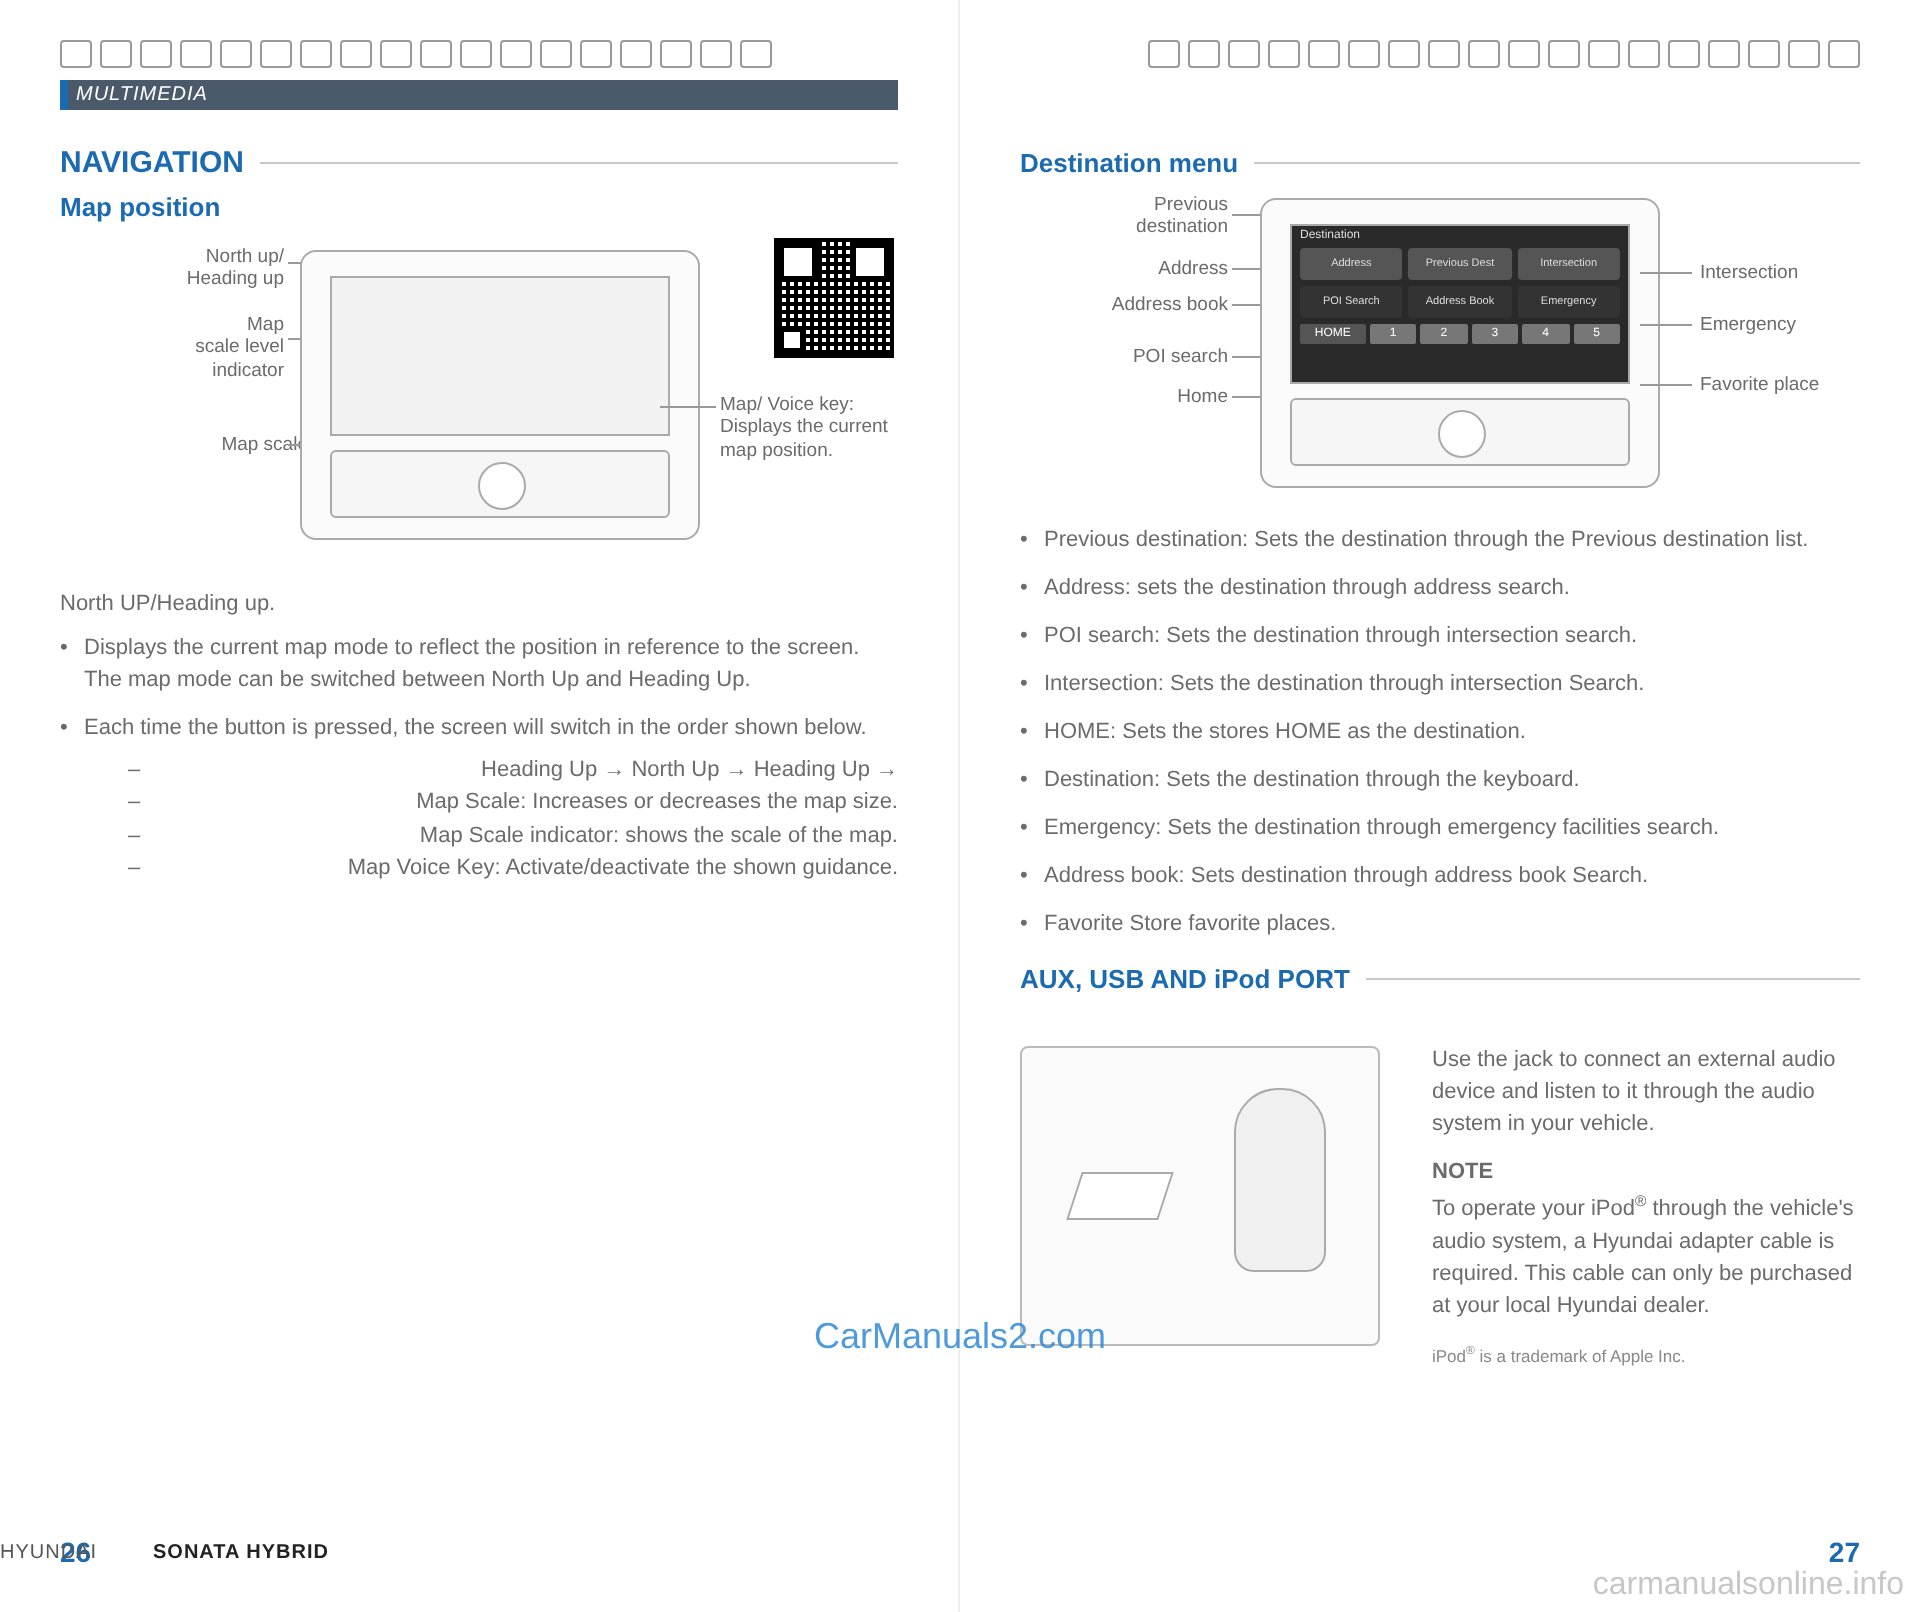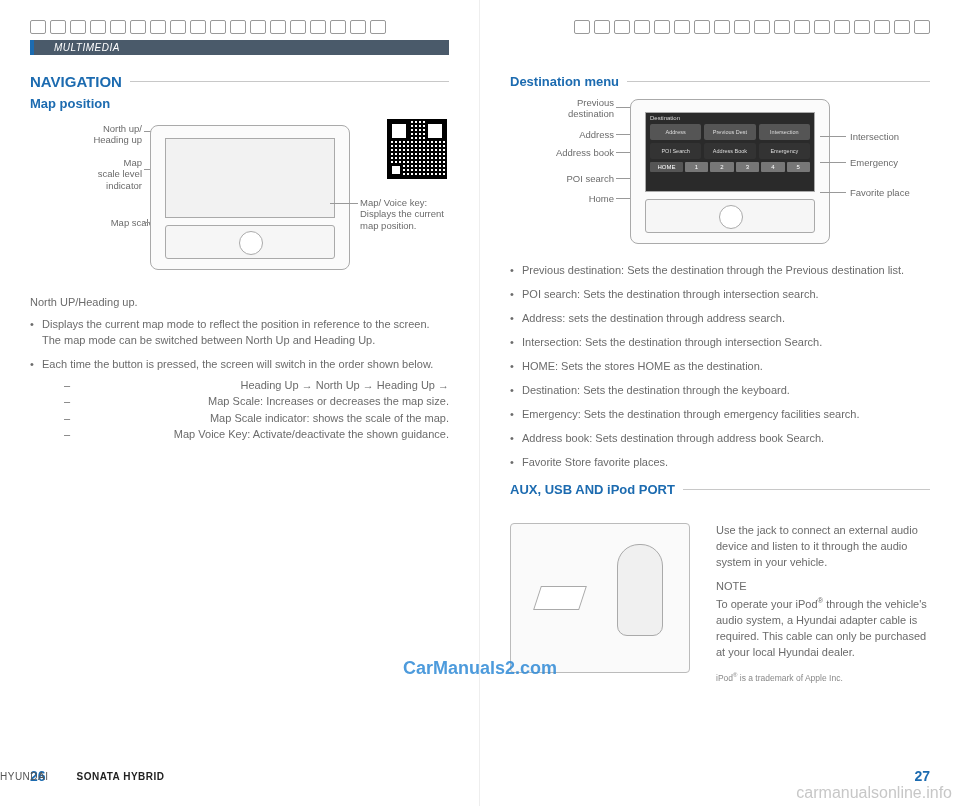--- a/index.html
+++ b/index.html
@@ -38,21 +38,21 @@
     font-size: 8px;
     line-height: 12px;
     text-align: center;
     color: #999;
   }
   .section-band {
     background: #4a5a6a;
     color: #fff;
     font-style: italic;
     font-size: 10px;
-    padding: 2px 24px;
+    padding: 2px 8px;
     letter-spacing: 0.5px;
     position: relative;
     margin-bottom: 18px;
   }
   .section-band::before {
     content: "";
     position: absolute;
     left: 0; top: 0; bottom: 0;
     width: 4px;
     background: #1c6bb0;
@@ -225,33 +225,33 @@
     background:#fff;
   }
   .aux-port-label{
     position:absolute;
     left:30px; top:66px;
     font-size:6px;
     color:#888;
     transform:skewX(-18deg);
   }
   .aux-text { flex: 1 1 auto; font-size: 11px; line-height: 1.45; }
-  .note-head { font-size: 11px; color:#6b6b6b; margin-top: 8px; }
+  .note-head { font-size: 11px; color:#6b6b6b; margin-top: 8px; font-weight: bold; }
   .footnote { font-size: 8.5px; color:#888; margin-top: 10px;}
   .sup { font-size: 70%; vertical-align: super; }
 
   .watermark {
     position: absolute;
     left: 50%;
     top: 658px;
     transform: translateX(-50%);
     color: #2f8ad6;
     font-size: 18px;
     opacity: 0.85;
-    font-weight: 700;
+    font-weight: 400;
     z-index: 5;
     pointer-events: none;
   }
   .watermark2 {
     position: absolute;
     right: 8px;
     bottom: 4px;
     color: #c7c7c7;
     font-size: 16px;
     z-index: 5;
@@ -440,22 +440,22 @@
       <div class="callout" style="left:340px; top:36px;">Intersection</div>
       <div class="lead" style="left:310px; top:41px; width:26px;"></div>
       <div class="callout" style="left:340px; top:62px;">Emergency</div>
       <div class="lead" style="left:310px; top:67px; width:26px;"></div>
       <div class="callout" style="left:340px; top:92px;">Favorite place</div>
       <div class="lead" style="left:310px; top:97px; width:26px;"></div>
     </div>
 
     <ul class="bullets">
       <li>Previous destination: Sets the destination through the Previous destination list.</li>
+      <li>Address: sets the destination through address search.</li>
       <li>POI search: Sets the destination through intersection search.</li>
-      <li>Address: sets the destination through address search.</li>
       <li>Intersection: Sets the destination through intersection Search.</li>
       <li>HOME: Sets the stores HOME as the destination.</li>
       <li>Destination: Sets the destination through the keyboard.</li>
       <li>Emergency: Sets the destination through emergency facilities search.</li>
       <li>Address book: Sets destination through address book Search.</li>
       <li>Favorite Store favorite places.</li>
     </ul>
 
     <div class="h2" style="margin-top:12px;">
       <span>AUX, USB AND iPod PORT</span>

